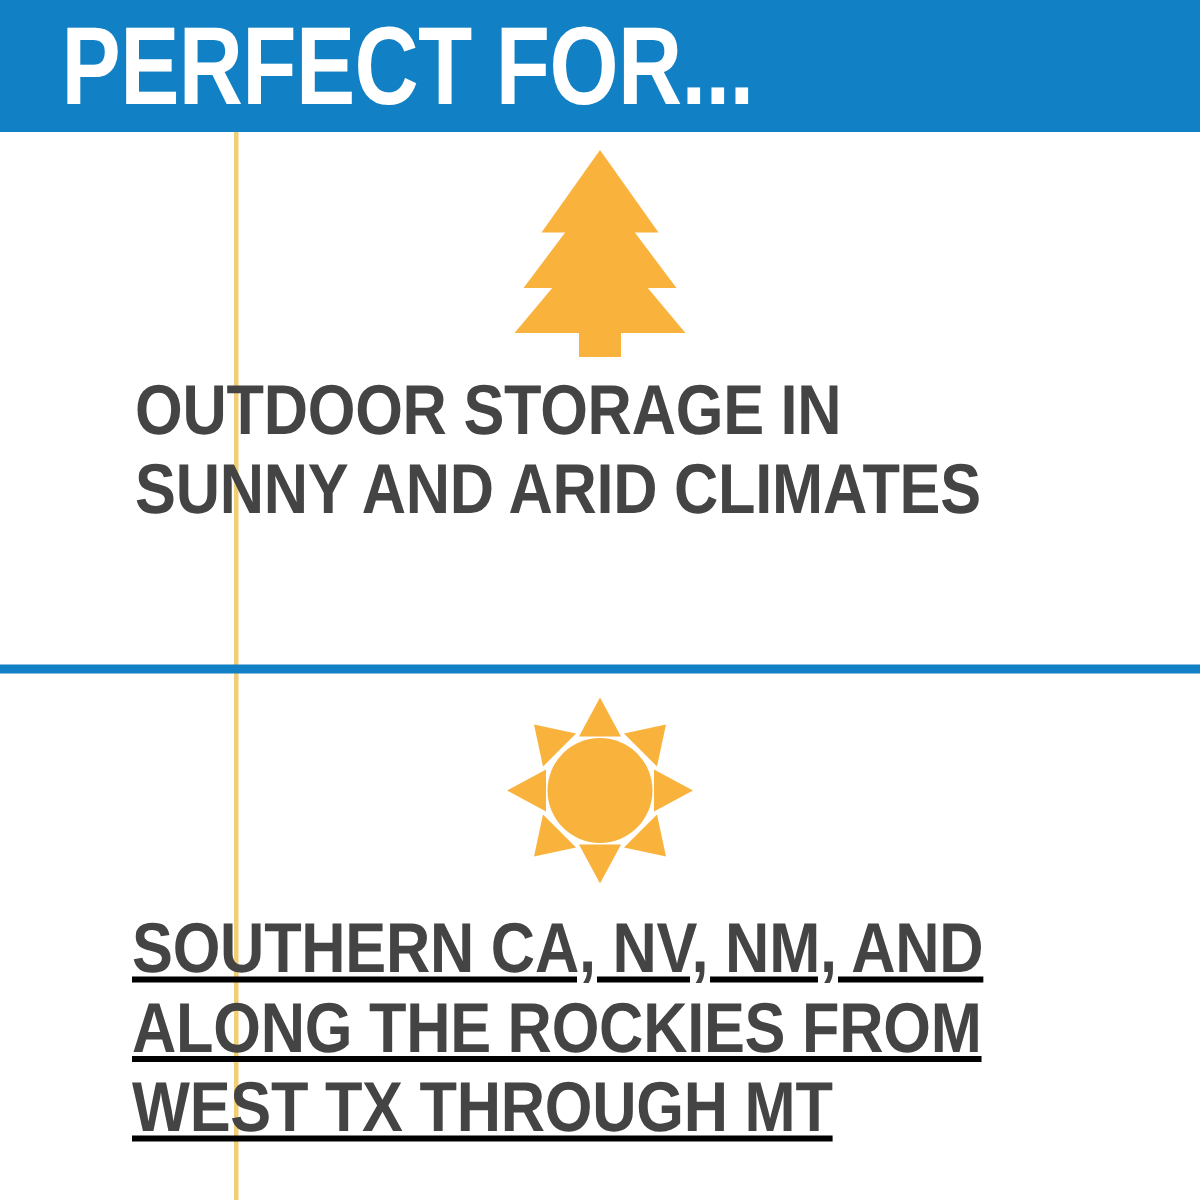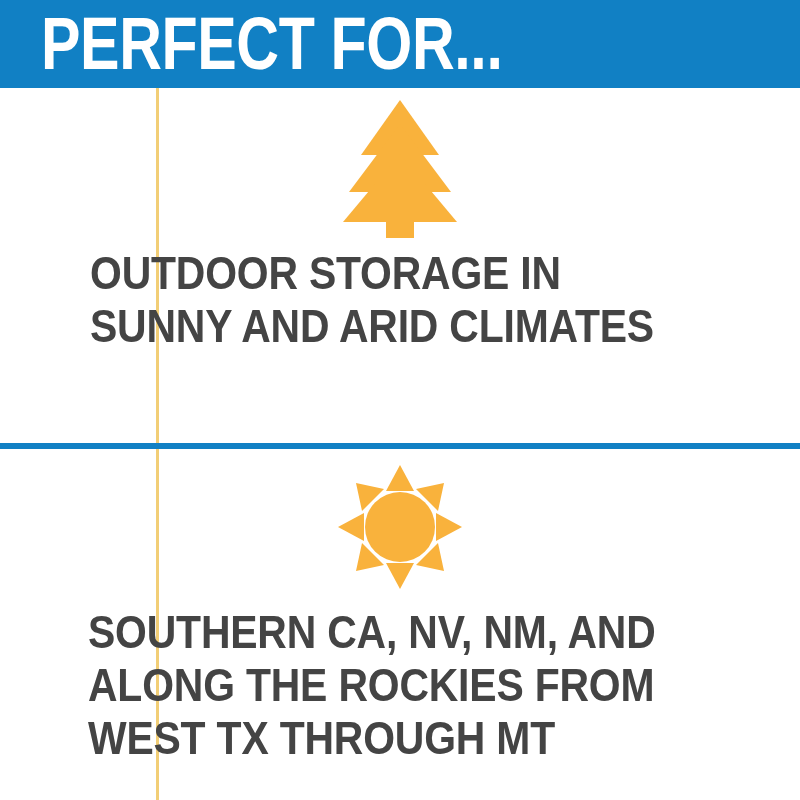--- a/index.html
+++ b/index.html
@@ -67,21 +67,21 @@
   
   .row {
     position: absolute;
     left: 0;
     width: 800px;
     display: flex;
     align-items: center;
     flex-direction: column;
   }
   .row-tree { top: 90px;  height: 353px; }
-  .row-sun  { top: 449px; height: 351px; }
+  .row-sun  { top: 449px; height: 351px; text-decoration: underline; }
 
   .icon-cell {
     width: 156px;
     height: 100%;
     display: flex;
     align-items: center;
     justify-content: center;
     flex: 0 0 156px;
   }
   .text-cell {

